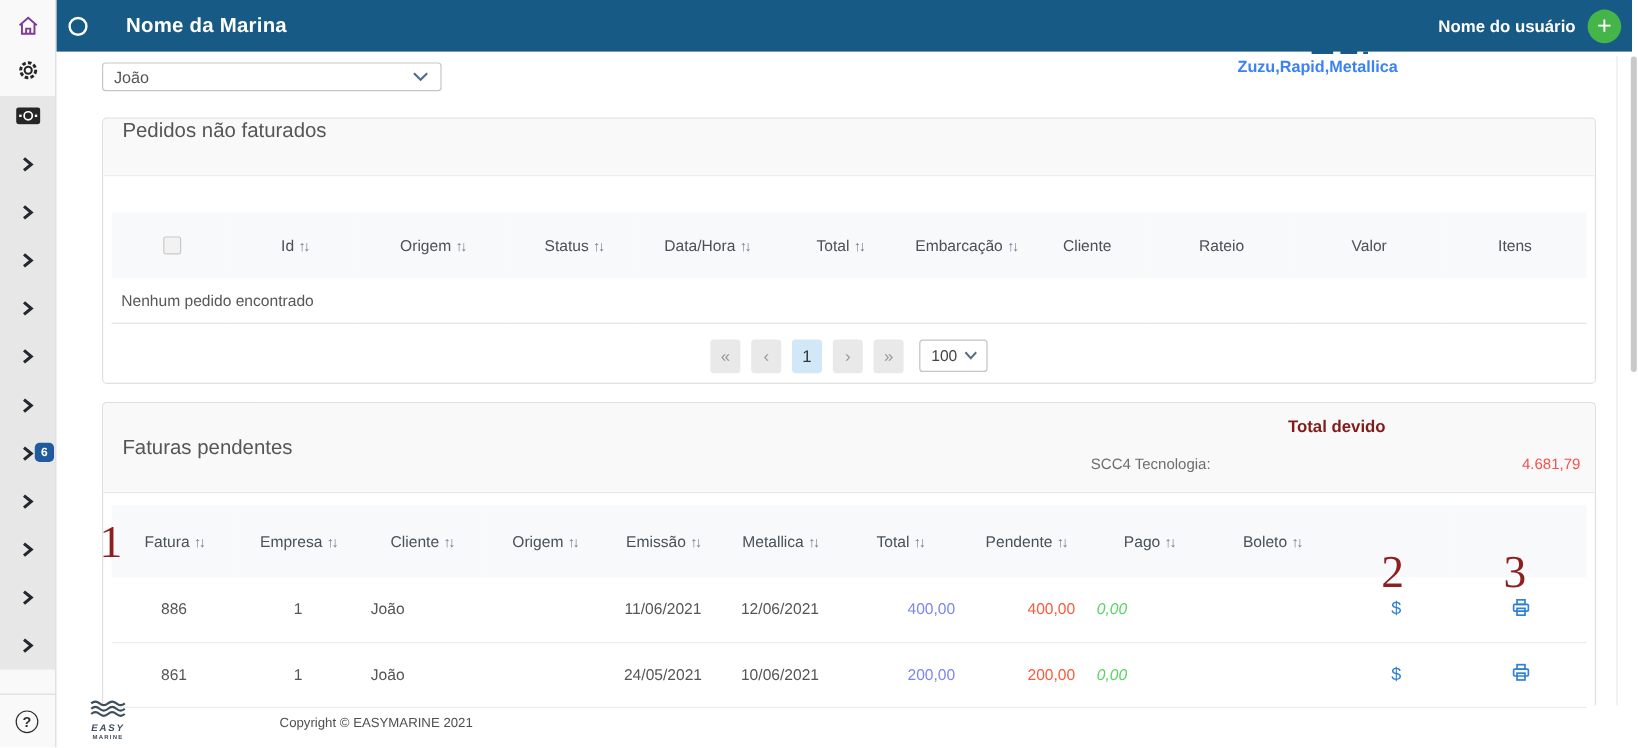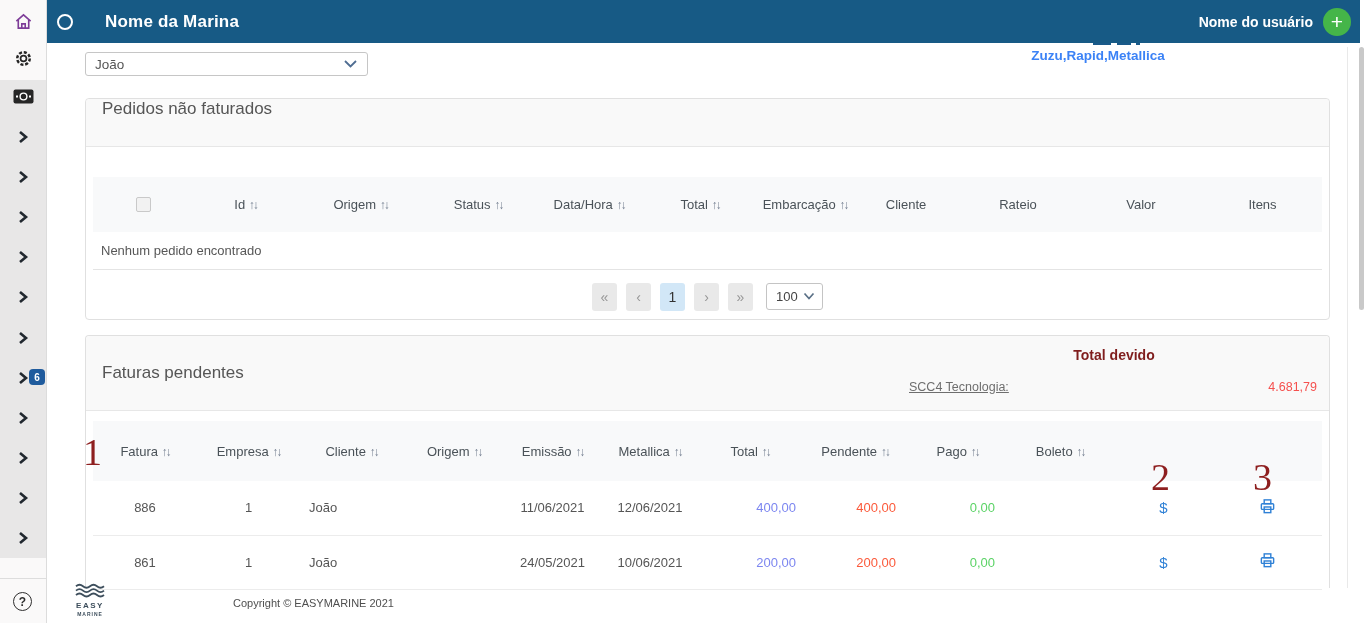--- a/index.html
+++ b/index.html
@@ -35,59 +35,59 @@
   
   .card { position:absolute; left:85px; width:1245px; background:#fff; border:1px solid #e0e0e0; border-radius:4px; }
   .card-head { background:#f9f9f9; border-bottom:1px solid #e7e7e7; position:relative; border-radius:4px 4px 0 0; }
   .card-title { font-size:17px; color:#565656; }
   #pedidos-card { top:98px; height:222px; }
   #pedidos-card .card-head { height:48px; display:flex; align-items:flex-start; padding-left:16px; }
   #faturas-card { top:335px; height:253px; border-bottom:none; border-radius:4px 4px 0 0; }
   #faturas-card .card-head { height:75px; }
   #faturas-card .card-title { position:absolute; left:16px; top:27px; }
   .total-devido-label { position:absolute; left:958px; top:11px; width:140px; text-align:center; font-size:14px; font-weight:bold; color:#7f1d1d; }
-  .debtor-label { position:absolute; left:823px; top:44px; font-size:12.5px; color:#6e6e6e;text-decoration:underline; }
+  .debtor-label { position:absolute; left:823px; top:44px; font-size:12.5px; color:#6e6e6e; }
   .total-devido-value { position:absolute; right:12px; top:44px; font-size:12.5px; color:#f5504e; }
 
   
   table { border-collapse:collapse; table-layout:fixed; width:1229px; margin:4px 7px; }
   th { font-size:13px; font-weight:500; color:#4a5258; text-align:center; vertical-align:middle; padding:4px 4px; cursor:pointer; }
   thead tr { background:#f8f9fa; }
   td { font-size:13px; color:#555; text-align:center; vertical-align:middle; padding:4px; }
   .sorticon { font-size:12px; color:#768192; letter-spacing:-2px; white-space:nowrap; }
   #pedidos-table { margin-top:30px; }
   #pedidos-table thead tr { height:55px; }
   #pedidos-table .empty-row td { text-align:left; padding-left:8px; height:37px; border-bottom:1px solid #e4e4e4; color:#575757; }
   #faturas-table { margin-top:10px; }
   #faturas-table thead tr { height:60px; }
   #faturas-table tbody tr { height:54px; border-bottom:1px solid #ececec; }
   td.al { text-align:left; padding-left:9px; }
   td.ar0 { text-align:right; padding-right:4px; }
   td.ar14 { text-align:right; padding-right:14px; }
-  td.ar10 { text-align:right; padding-right:10px; }
+  td.ar10 { text-align:left; padding-right:10px;font-style:italic; }
   .c-totblue { color:#7c86f0; }
   .c-pendred { color:#fb5a3b; }
   .c-paygreen { color:#5bd366; }
   .dollar-link { color:#2f81d6; font-size:15px; cursor:pointer; }
   .print-btn { cursor:pointer; display:inline-block; line-height:0; }
   .cbx { width:15px; height:15px; background:#f2f2f2; border:1px solid #c9c9c9; border-radius:2px; margin:0 auto; cursor:pointer; }
 
   
   .pagi { display:flex; align-items:center; justify-content:center; margin-top:13px; gap:9px; }
   .pg-btn { width:25px; height:28px; background:#e9e9e9; border:none; border-radius:3px; color:#979797; font-size:14px; display:flex; align-items:center; justify-content:center; cursor:pointer; font-family:inherit; }
   .pg-btn.active { background:#d2e7f7; color:#333; }
   .pg-select { width:57px; height:27px; margin-left:4px; background:#fff; border:1px solid #c4c4c4; border-radius:3px; display:flex; align-items:center; padding:0 7px 0 9px; font-size:13px; color:#444; cursor:pointer; }
   .pg-select svg { margin-left:auto; }
 
   
   .annot { position:absolute; font-family:"Liberation Serif","DejaVu Serif",serif; font-size:38px; line-height:1; color:#8e1f1f; z-index:9; }
 
   
   .footer-logo { position:absolute; left:73px; top:583px; width:34px; text-align:center; color:#3d4e5c; }
-  .footer-logo .l1 { font-size:8px; font-weight:bold; letter-spacing:1.5px; line-height:1.1; }
+  .footer-logo .l1 { font-size:8px; font-weight:bold; letter-spacing:1.5px; line-height:1.1;font-style:italic; }
   .footer-logo .l2 { font-size:5px; font-weight:bold; letter-spacing:1px; line-height:1.2; }
   .copyright { position:absolute; left:233px; top:597px; font-size:11px; color:#4f4f4f; }
 </style>
 </head>
 <body>
 
 <div class="app">
 
   <div class="sidebar">
     <div class="sb-gray"></div>

